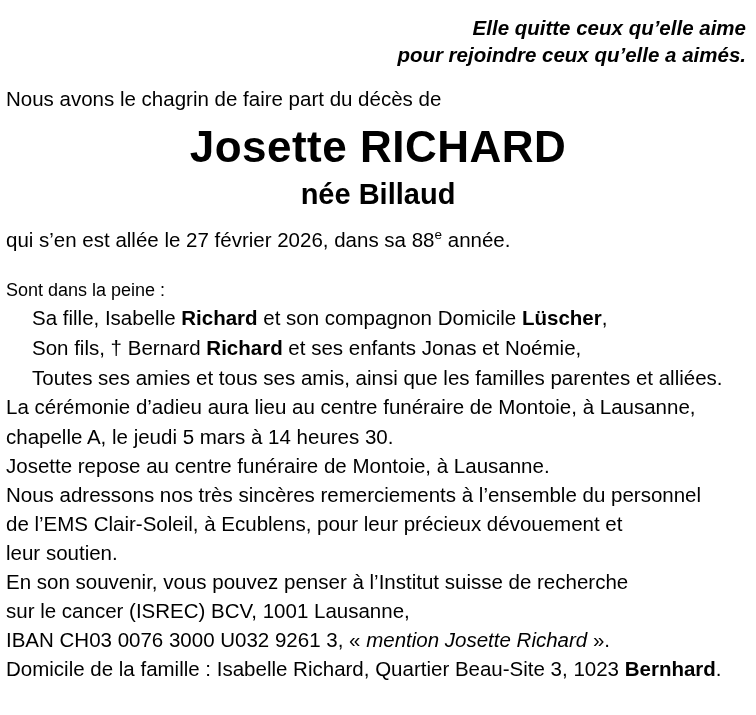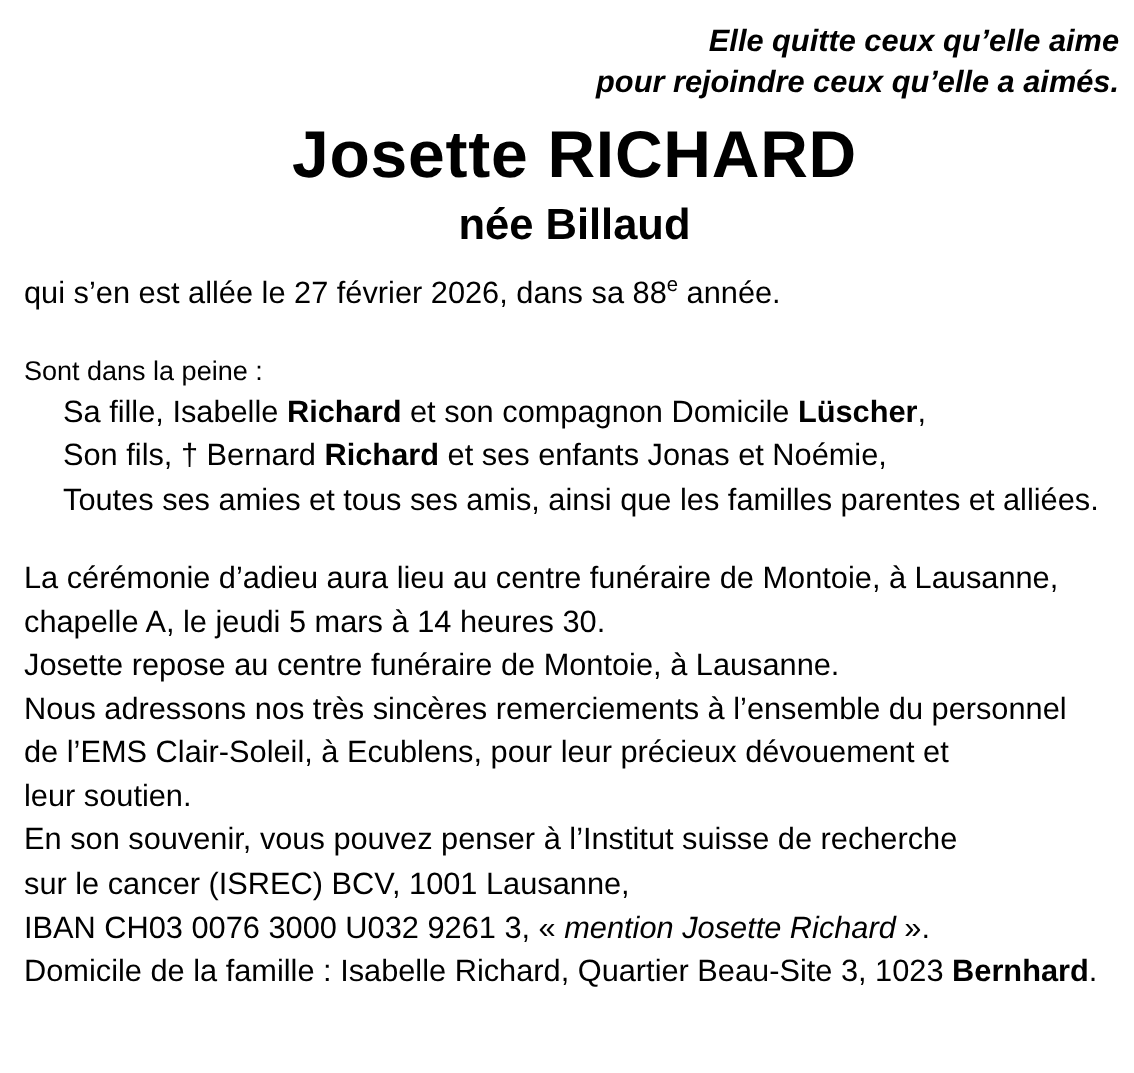--- a/index.html
+++ b/index.html
@@ -12,21 +12,21 @@
     height: 715px;
     font-family: "Liberation Sans", sans-serif;
     color: #000000;
     overflow: hidden;
   }
   .notice {
     position: relative;
     width: 756px;
     height: 687px;
     box-sizing: border-box;
-    padding: 14px 6px 6px 16px;
+    padding: 14px 6px 6px 6px;
   }
   .epitaph {
     text-align: right;
     font-style: italic;
     font-weight: 700;
     font-size: 20.5px;
     line-height: 1.33;
     padding-right: 4px;
   }
   .lead {
@@ -71,40 +71,40 @@
   .mourner-list {
     margin: 0;
     padding: 0;
     list-style: none;
   }
   .mourner-list li {
     padding-left: 26px;
     line-height: 1.45;
   }
   .details {
-    margin-top: 22px;
     font-size: 20.5px;
     line-height: 1.42;
   }
   .details div {
     white-space: nowrap;
   }
   b { font-weight: 700; }
   i { font-style: italic; }
 </style>
 </head>
 <body>
 
 <div class="notice">
 
   <div class="epitaph">
     <div>Elle quitte ceux qu’elle aime</div>
     <div>pour rejoindre ceux qu’elle a aimés.</div>
   </div>
 
+  <div class="lead">Nous avons le chagrin de faire part du décès de</div>
 
   <div class="name-block">
     <div class="name">Josette RICHARD</div>
     <div class="maiden">née Billaud</div>
   </div>
 
   <div class="death-line">
     <span>qui s’en est allée le 27 février 2026, dans sa 88</span><sup>e</sup><span> année.</span>
   </div>
 

